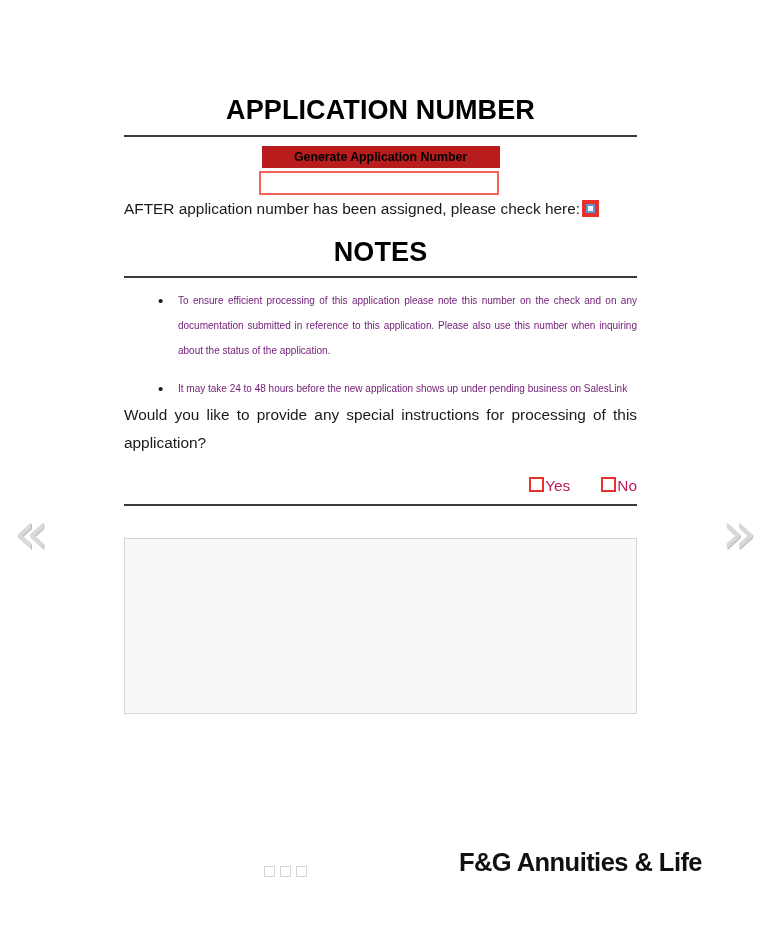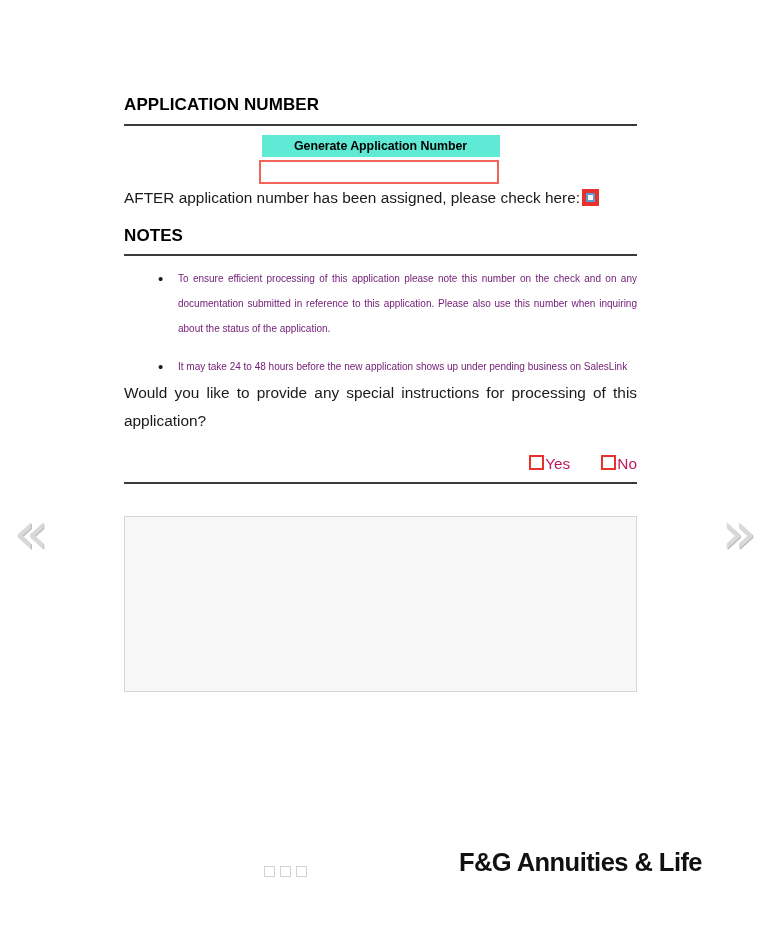--- a/index.html
+++ b/index.html
@@ -48,43 +48,43 @@
   
   .content {
     position: absolute;
     left: 124px;
     top: 0;
     width: 513px;
   }
 
   
   .section-title {
-    text-align: left;
-    font-size: 17px;
+    text-align: center;
+    font-size: 27px;
     font-weight: bold;
     letter-spacing: 0.1px;
     color: #000;
     font-family: "Liberation Sans", sans-serif;
   }
   .rule {
     border: 0;
     border-top: 2.2px solid #3a3a3a;
     margin: 0;
     width: 100%;
     height: 0;
   }
 
   
   .gen-btn-wrap {
     margin-top: 9px;
     display: flex;
     justify-content: center;
   }
   .gen-btn {
-    background: #5eead4;
+    background: #b91c1c;
     border: none;
     color: #000000;
     font-weight: bold;
     font-size: 12.4px;
     font-family: "Liberation Sans", sans-serif;
     width: 238px;
     height: 22px;
     line-height: 22px;
     text-align: center;
     padding: 0;

